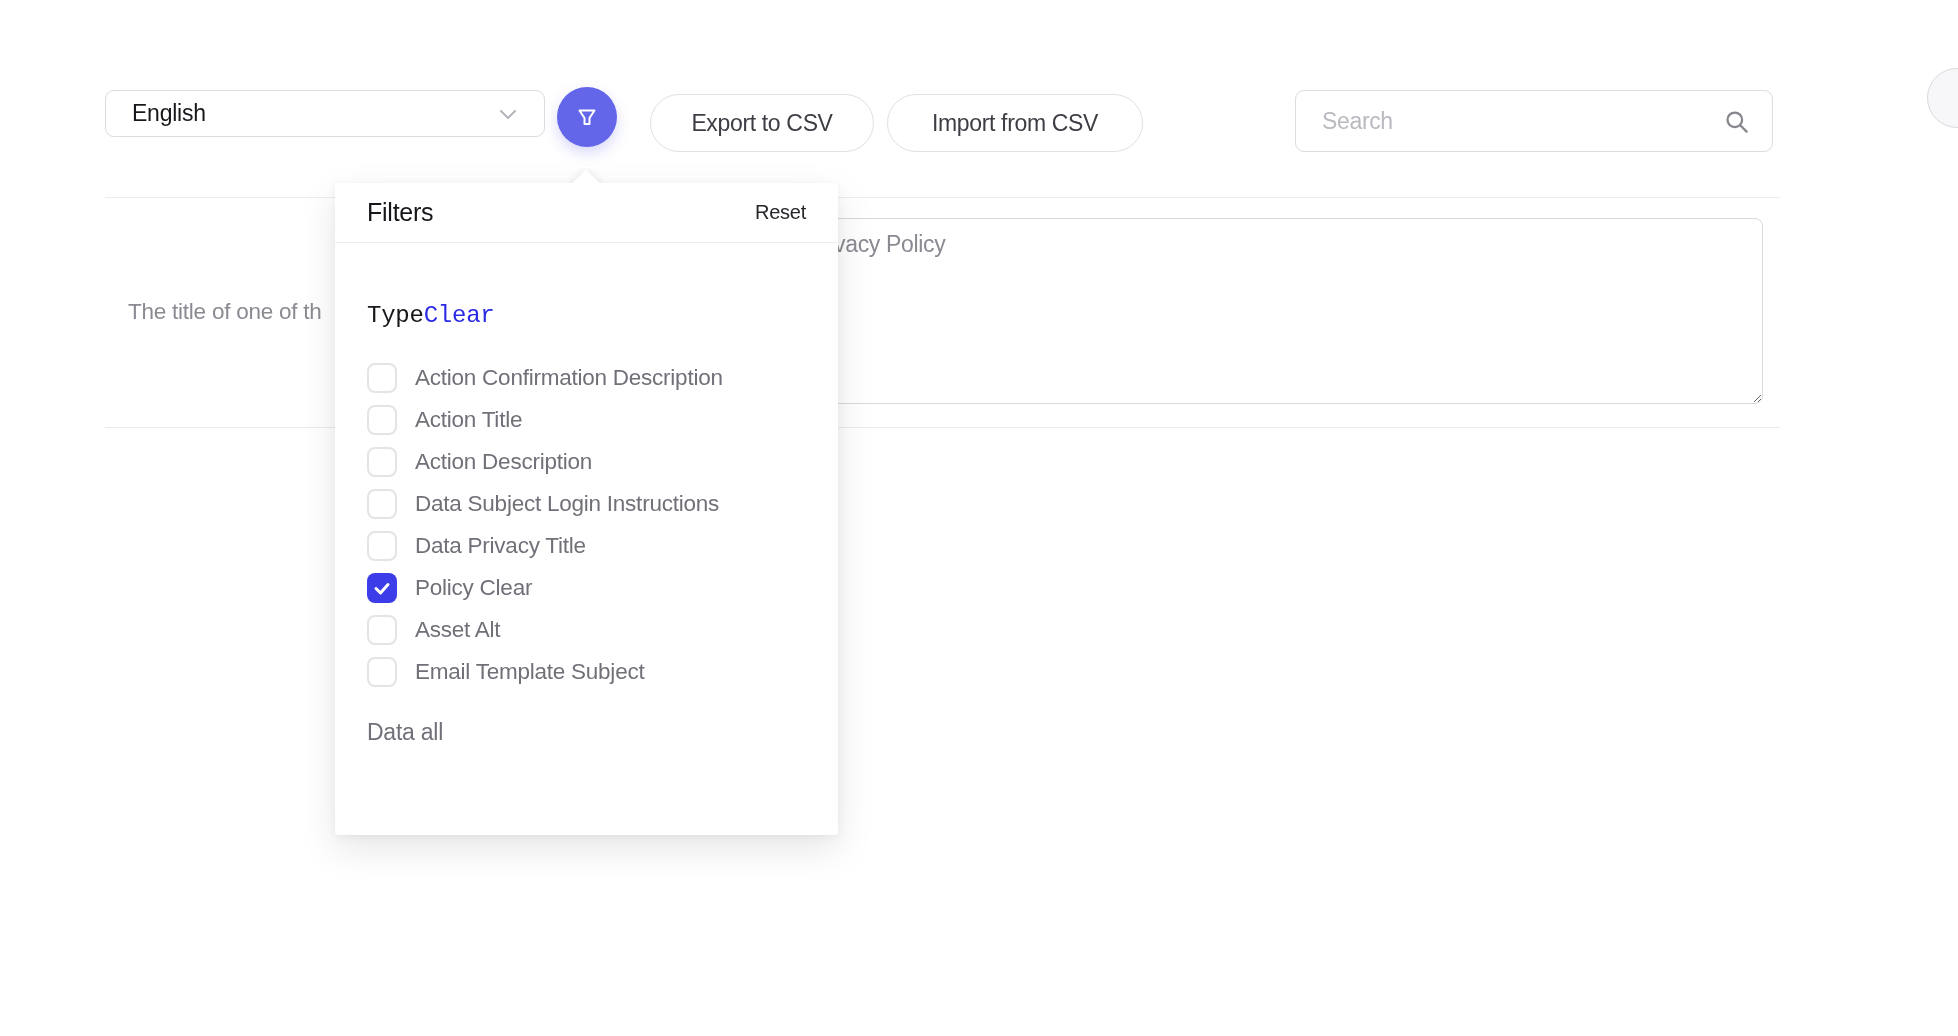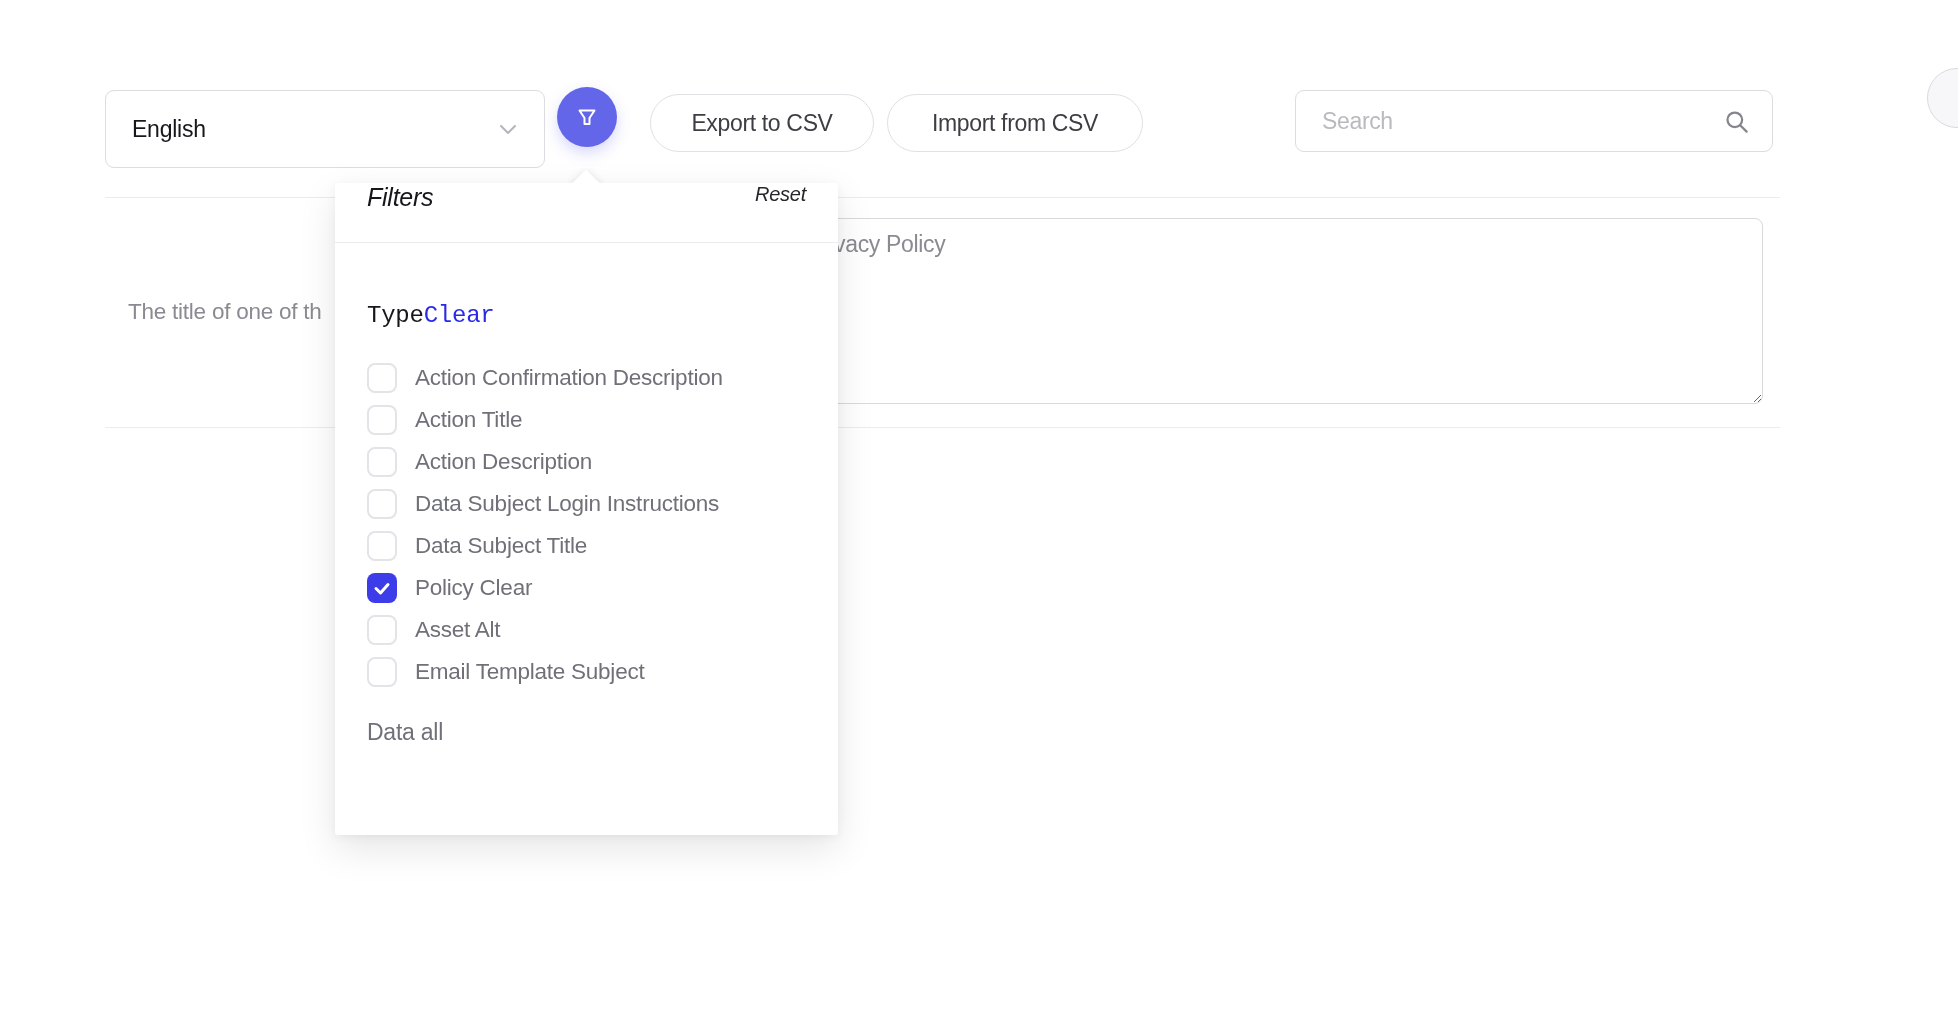--- a/index.html
+++ b/index.html
@@ -1,21 +1,21 @@
 <!DOCTYPE html>
 <html><head>
 <meta charset="utf-8">
 <style>
   * { margin:0; padding:0; box-sizing:border-box; }
   html,body { width:1958px; height:1036px; background:#ffffff; overflow:hidden;
               font-family:"Liberation Sans", sans-serif; letter-spacing:-0.015em; }
   .stage { position:relative; width:1958px; height:1036px; background:#fff; }
 
   
-  .lang-select { position:absolute; left:105px; top:90px; width:440px; height:78px;
+  .lang-select { position:absolute; left:105px; top:90px; width:440px; height:47px;
     border:1px solid #dcdce1; border-radius:9px; background:#fff;
     display:flex; align-items:center; justify-content:space-between;
     padding:0 24px 0 26px; cursor:pointer; }
   .lang-select .value { font-size:23px; color:#18181c; }
   .chevron { width:24px; height:24px; color:#b4b4bb; }
 
   .filter-btn { position:absolute; left:557px; top:87px; width:60px; height:60px;
     border-radius:50%; background:#6366e9; border:none; display:flex;
     align-items:center; justify-content:center; cursor:pointer;
     box-shadow:0 6px 14px rgba(99,102,233,0.25); }
@@ -55,22 +55,22 @@
   
   .popover { position:absolute; left:335px; top:183px; width:503px; height:652px;
     background:#fff; border-radius:3px; z-index:10;
     box-shadow:0 14px 38px rgba(0,0,0,0.10), 0 2px 10px rgba(0,0,0,0.05); }
   .popover-arrow { position:absolute; top:-15px; left:233px; width:36px; height:15px;
     overflow:hidden; }
   .popover-arrow::after { content:""; position:absolute; left:7px; top:6px;
     width:22px; height:22px; background:#fff; transform:rotate(45deg);
     box-shadow:0 0 8px rgba(0,0,0,0.10); }
 
-  .pop-header { height:59px; display:flex; 
-    justify-content:space-between; padding:0 32px;font-style:italic; }
+  .pop-header { height:59px; display:flex; align-items:center;
+    justify-content:space-between; padding:0 32px; }
   .pop-title { font-size:25px; color:#17171b; }
   .reset-link { font-size:20px; color:#26262b; cursor:pointer; }
   .pop-divider { height:1px; background:#ececee; }
 
   .type-row { margin-top:56px; height:32px; display:flex; align-items:center;
     padding:0 64px 0 32px;font-family:Liberation Mono, monospace; }
   .type-title { font-size:24px; color:#17171b; }
   .clear-link { font-size:24px; color:#2a2ae6; cursor:pointer; }
 
   .options { margin-top:26px; }
@@ -147,21 +147,21 @@
         <div class="opt-row">
           <span class="cbox"></span>
           <span class="opt-label">Action Description</span>
         </div>
         <div class="opt-row">
           <span class="cbox"></span>
           <span class="opt-label">Data Subject Login Instructions</span>
         </div>
         <div class="opt-row">
           <span class="cbox"></span>
-          <span class="opt-label">Data Subject Title</span>
+          <span class="opt-label">Data Privacy Title</span>
         </div>
         <div class="opt-row">
           <span class="cbox checked">
             <svg viewBox="0 0 22 22" fill="none" stroke="#ffffff" stroke-width="3" stroke-linecap="round" stroke-linejoin="round">
               <polyline points="5 11.5 9.5 16 17 7.5"></polyline>
             </svg>
           </span>
           <span class="opt-label">Policy Clear</span>
         </div>
         <div class="opt-row">

